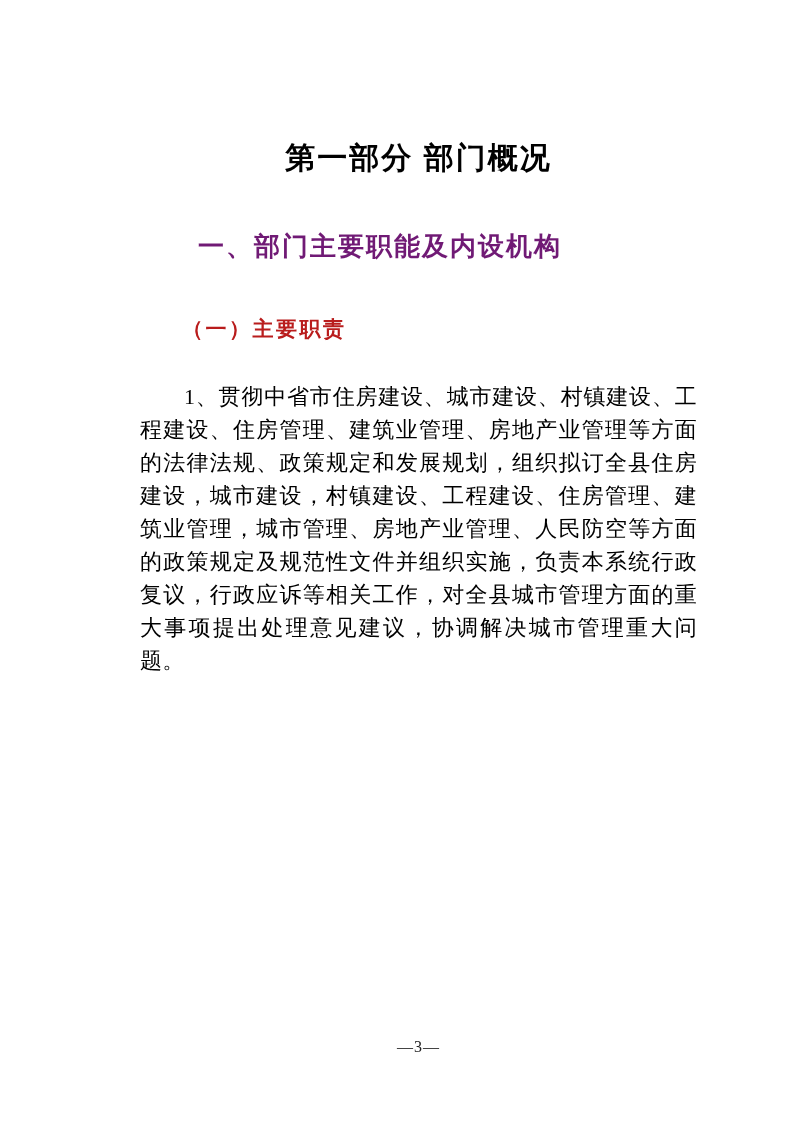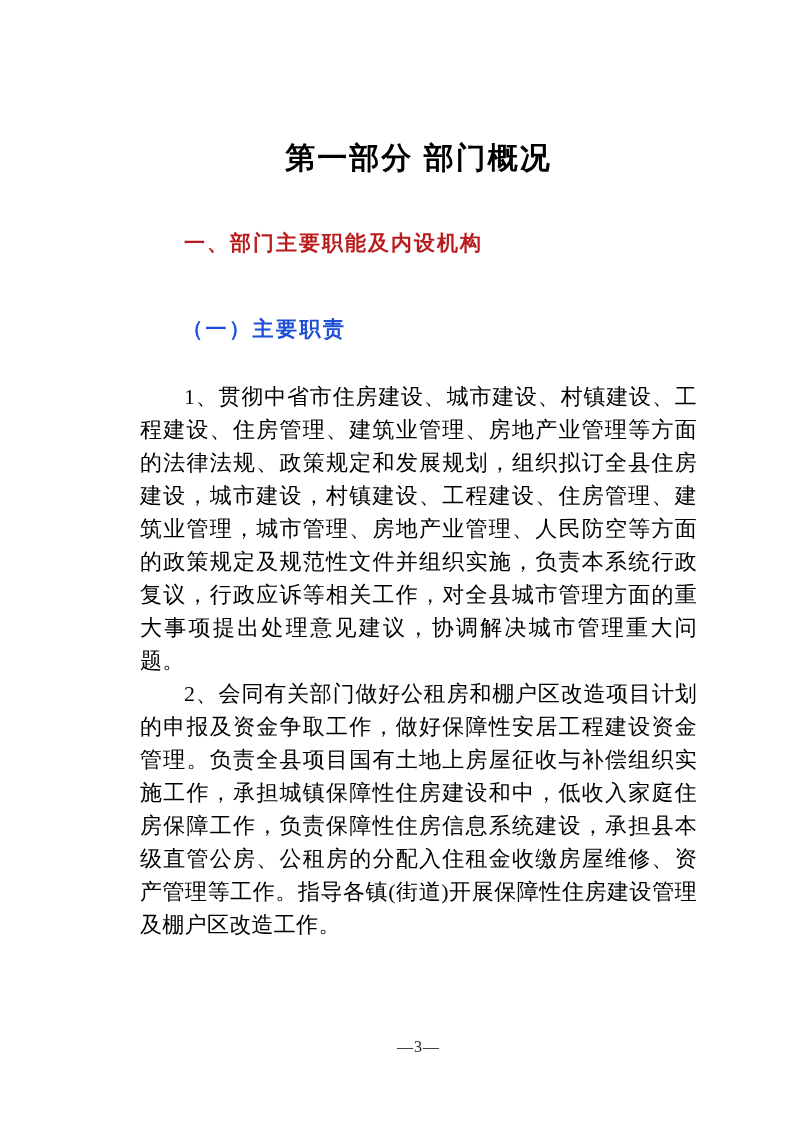--- a/index.html
+++ b/index.html
@@ -25,36 +25,36 @@
     font-family: "Liberation Sans", sans-serif;
     font-weight: 700;
     font-size: 30px;
     letter-spacing: 2px;
     color: #000000;
     white-space: pre;
   }
   .section-heading {
     position: absolute;
     top: 229px;
-    left: 162px;
+    left: 176px;
     font-family: "Liberation Sans", sans-serif;
     font-weight: 700;
-    font-size: 21px;
+    font-size: 26px;
     letter-spacing: 2px;
-    color: #b91c1c;
+    color: #701a75;
   }
   .subsection-heading {
     position: absolute;
     top: 315px;
     left: 160px;
     font-family: Liberation Mono, monospace;
     font-weight: 700;
     font-size: 21px;
     letter-spacing: 2.5px;
-    color: #1d4ed8;
+    color: #b91c1c;
   }
   .body-text {
     position: absolute;
     top: 380px;
     left: 118px;
     width: 557px;
     font-family: "Liberation Serif", serif;
     font-size: 22px;
     line-height: 33px;
     color: #000000;
@@ -85,18 +85,17 @@
 <div class="page">
 
   <div class="doc-title">第一部分 部门概况</div>
 
   <div class="section-heading">一、部门主要职能及内设机构</div>
 
   <div class="subsection-heading">（一）主要职责</div>
 
   <div class="body-text">
     <p>1、贯彻中省市住房建设、城市建设、村镇建设、工程建设、住房管理、建筑业管理、房地产业管理等方面的法律法规、政策规定和发展规划，组织拟订全县住房建设，城市建设，村镇建设、工程建设、住房管理、建筑业管理，城市管理、房地产业管理、人民防空等方面的政策规定及规范性文件并组织实施，负责本系统行政复议，行政应诉等相关工作，对全县城市管理方面的重大事项提出处理意见建议，协调解决城市管理重大问题。</p>
-    <p>2、会同有关部门做好公租房和棚户区改造项目计划的申报及资金争取工作，做好保障性安居工程建设资金管理。负责全县项目国有土地上房屋征收与补偿组织实施工作，承担城镇保障性住房建设和中，低收入家庭住房保障工作，负责保障性住房信息系统建设，承担县本级直管公房、公租房的分配入住租金收缴房屋维修、资产管理等工作。指导各镇(街道)开展保障性住房建设管理及棚户区改造工作。</p>
   </div>
 
   <div class="page-footer">—3—</div>
 
 </div>
 
 </body></html>

